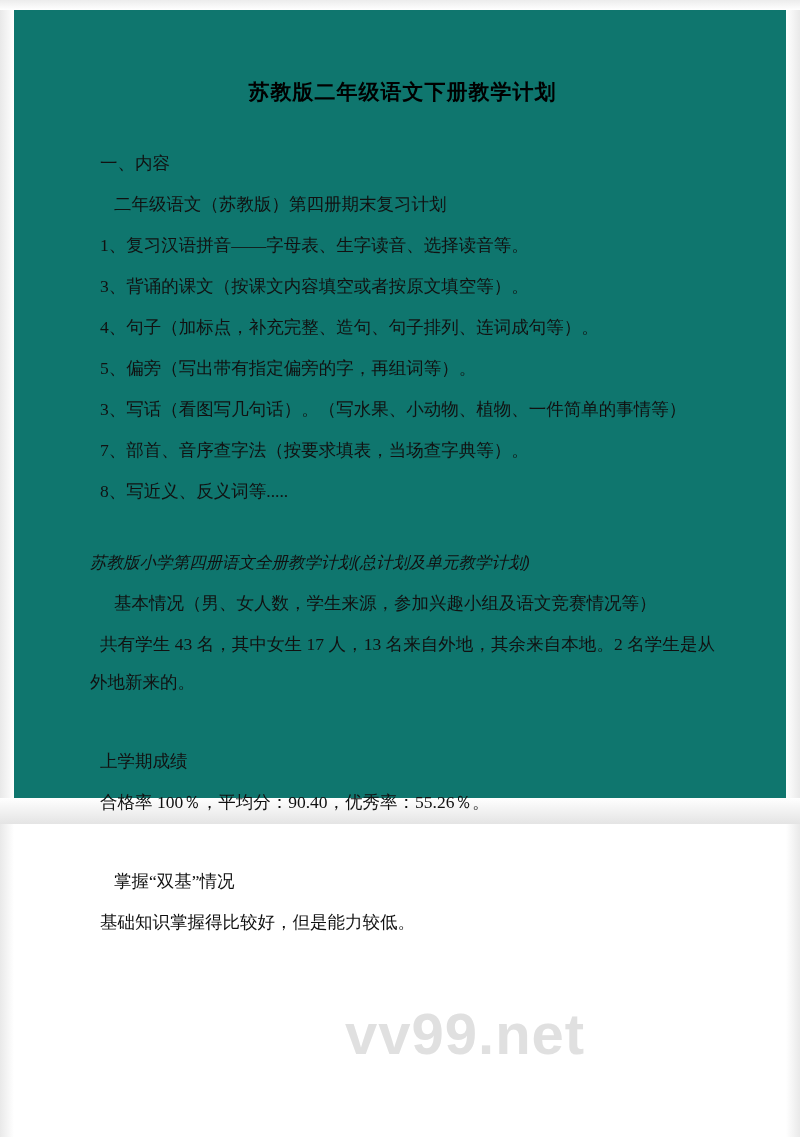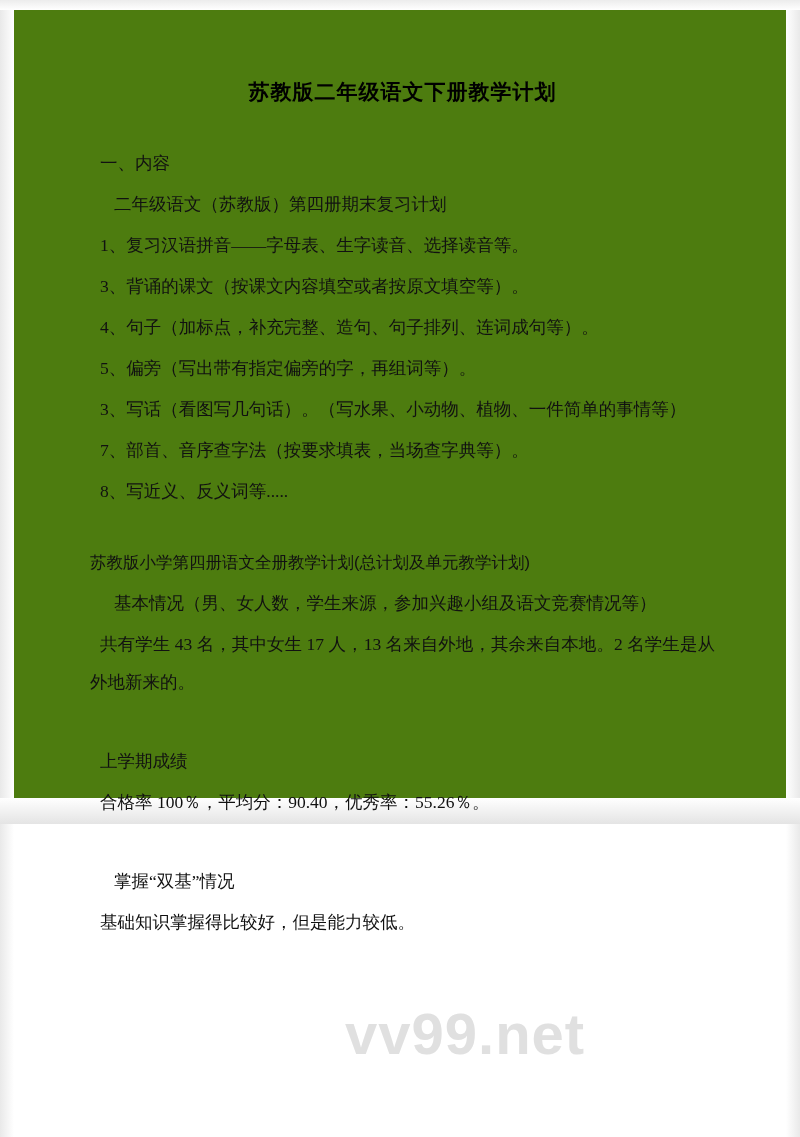--- a/index.html
+++ b/index.html
@@ -15,21 +15,21 @@
     position: relative;
     overflow: hidden;
   }
 
   .page {
     position: absolute;
     left: 0;
     top: 0;
     width: 800px;
     height: 824px;
-    background: #4d7c0f;
+    background: #0f766e;
     box-sizing: border-box;
   }
 
   
   .page-edge-left {
     position: absolute;
     left: 0;
     top: 0;
     width: 14px;
     height: 1137px;
@@ -91,20 +91,21 @@
   .indent-half {
     text-indent: 10px;
   }
   .noindent {
     text-indent: 0;
   }
 
   .sans {
     font-family: "Liberation Sans", "DejaVu Sans", sans-serif;
     font-size: 16.5px;
+    font-style: italic;
   }
   .gap-med { height: 30px; }
   .gap-large { height: 38px; }
 
   .watermark {
     position: absolute;
     left: 345px;
     top: 1000px;
     font-family: "Liberation Sans", "DejaVu Sans", sans-serif;
     font-weight: bold;

